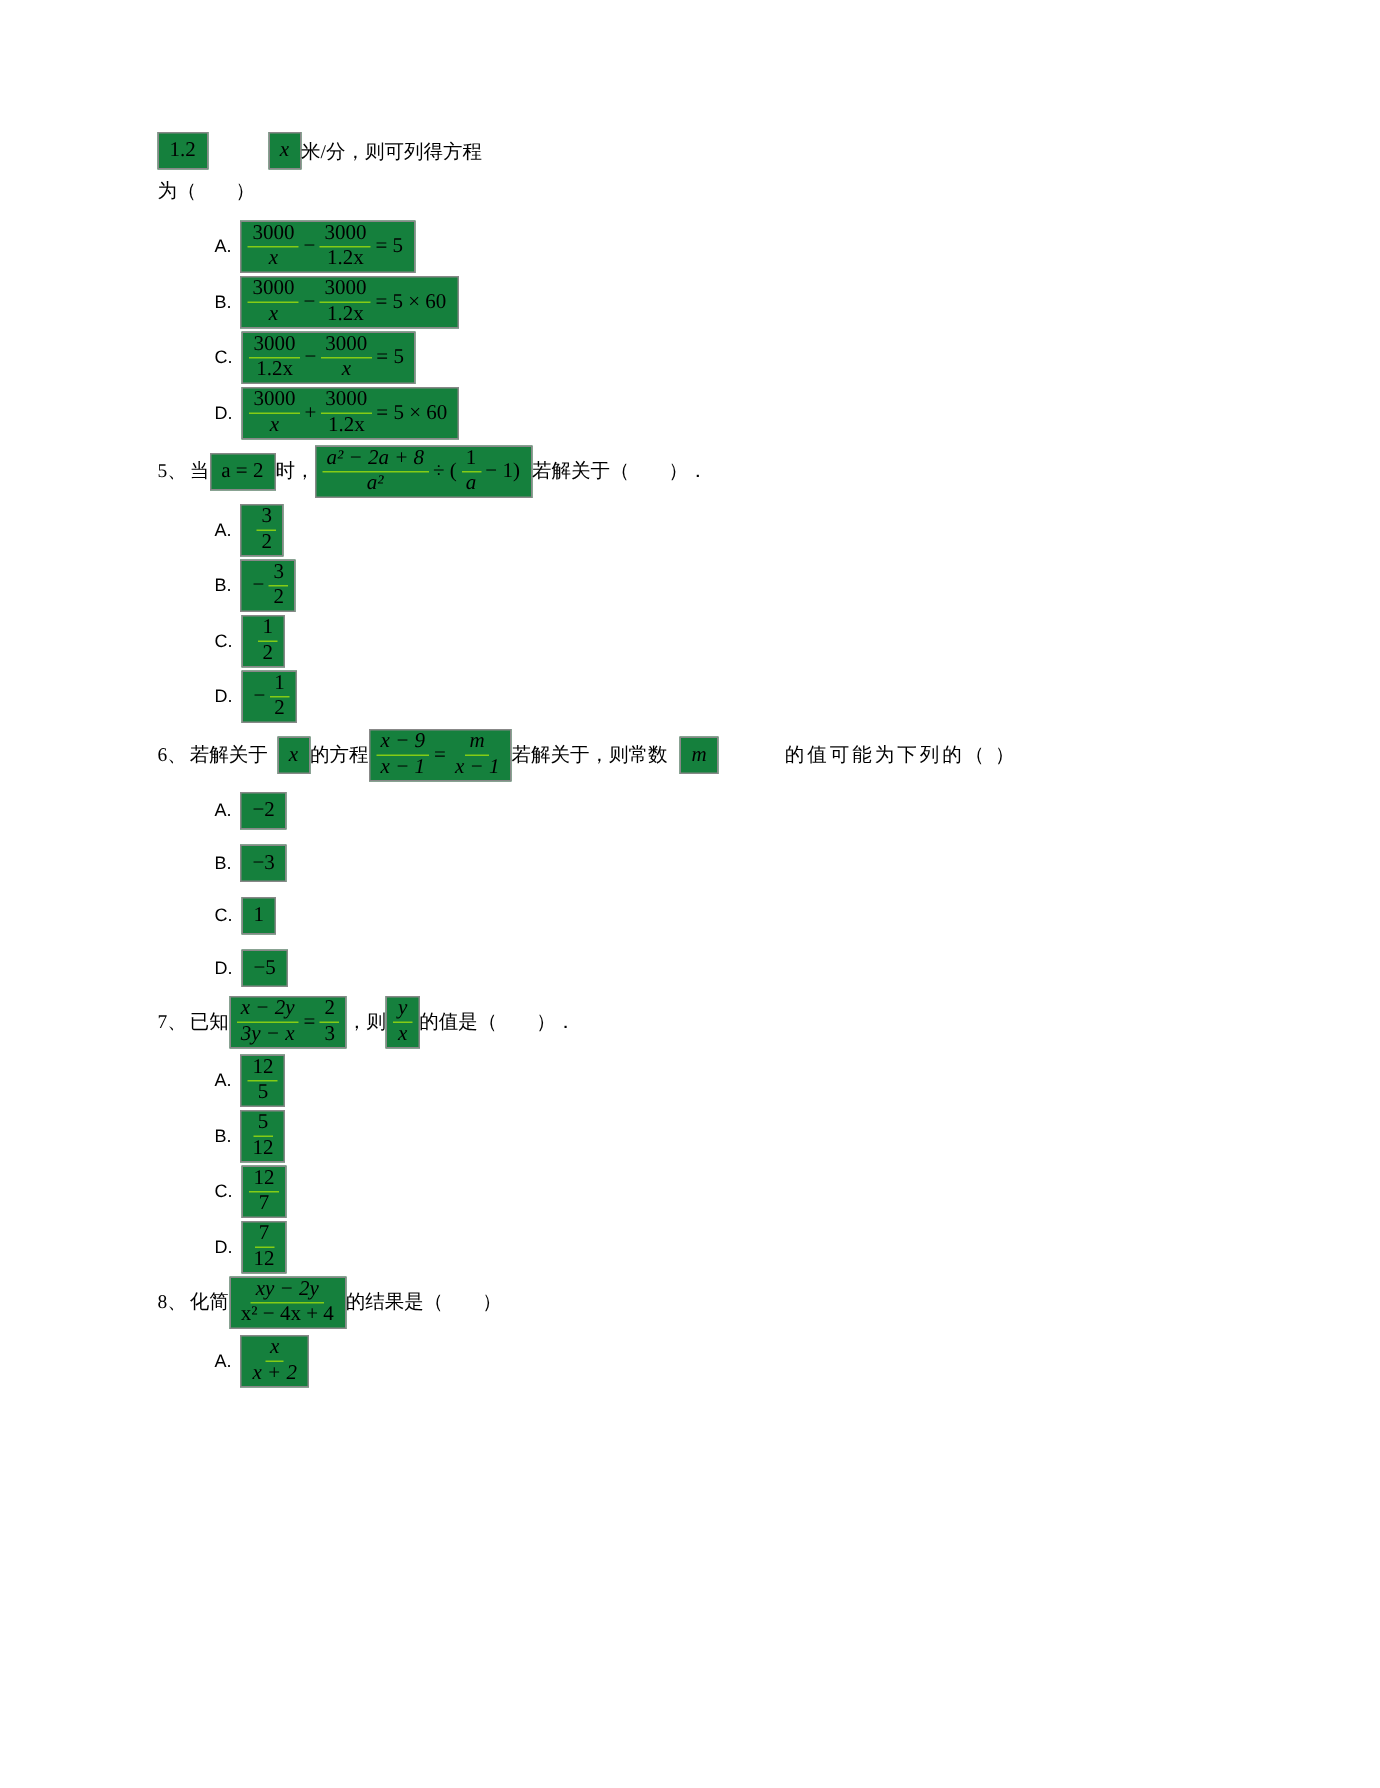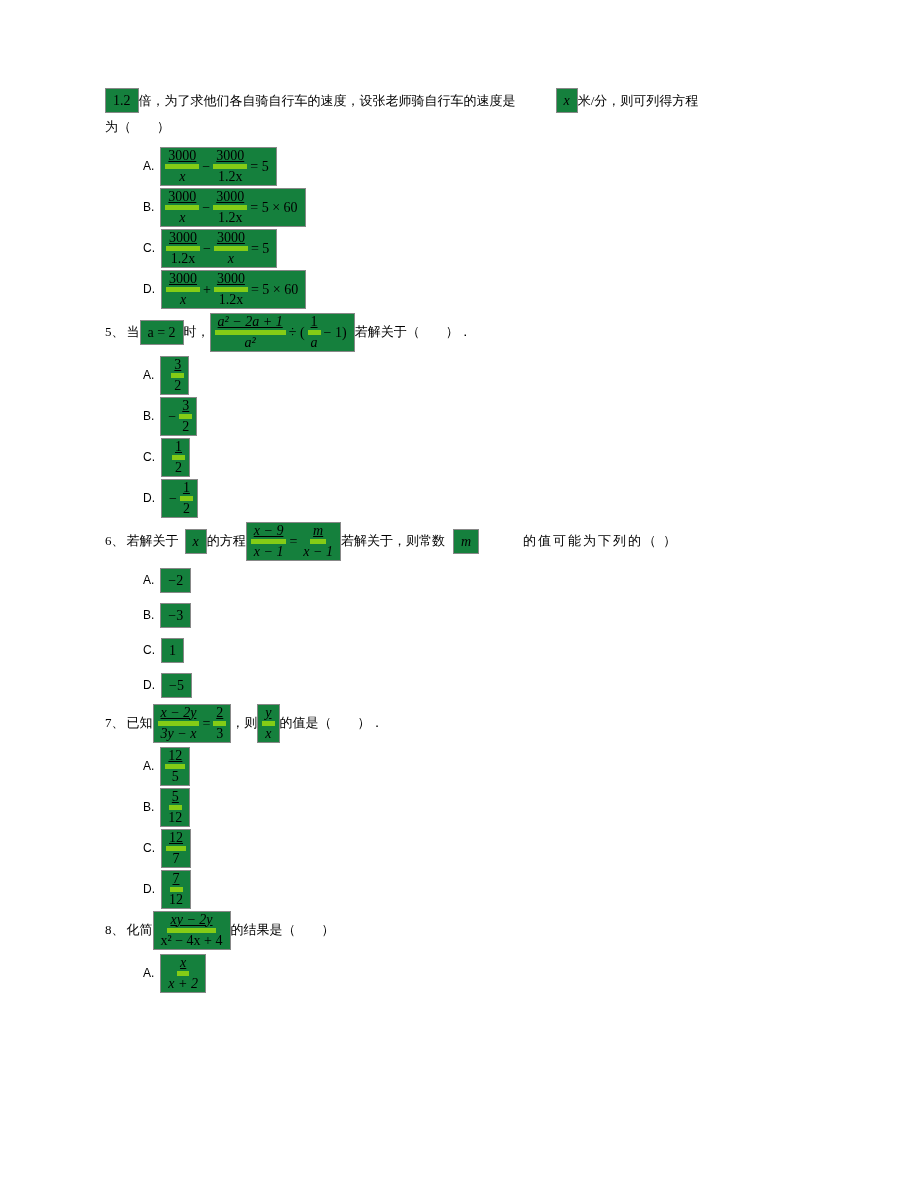--- a/index.html
+++ b/index.html
@@ -11,37 +11,36 @@
     font-size: 13px;
     color: #000;
     padding: 88px 100px 20px 105px;
     line-height: 1.5;
   }
   .line { display: flex; align-items: center; flex-wrap: wrap; margin-bottom: 4px; }
   .opt-row { display: flex; align-items: center; margin-bottom: 2px; padding-left: 38px; }
   .opt-label { margin-right: 6px; font-family: Arial, sans-serif; font-size: 12px; }
   .math-box { border: 1px solid #888; padding: 1px 4px; display: inline-flex; align-items: center; background: #15803d; }
   .frac { display: inline-flex; flex-direction: column; align-items: center; vertical-align: middle; line-height: 1; font-family: "Times New Roman", serif; font-size: 14px; }
-  .frac .num { border-bottom: 5px solid #84cc16; padding: 0 3px 1px 3px; text-decoration: underline; }
+  .frac .num { border-bottom: 1px solid #84cc16; padding: 0 3px 1px 3px; }
   .frac .den { padding: 1px 3px 0 3px; }
   .mtxt { font-family: "Times New Roman", serif; font-size: 14px; padding: 0 3px; }
   .qnum { margin-right: 2px; }
   .cn { font-family: "SimSun", serif; }
   .gap { display: inline-block; width: 40px; }
   .paren { letter-spacing: 2px; padding-left: 44px; }
   .vgap-s { height: 3px; }
 </style>
 </head>
 <body>
 
 <div class="line">
   <span class="math-box">
       <span class="mtxt">1.2</span>
     </span>
-  <span class="cn">倍，为了求他们各自骑自行车的速度，设张老师骑自行车的速度是</span>
   <span class="gap"></span>
   <span class="math-box">
       <span class="mtxt" style="font-style:italic">x</span>
     </span>
   <span class="cn">米/分，则可列得方程</span>
 </div>
 <div class="line" style="margin-bottom:10px">
   <span class="cn">为（　　）</span>
 </div>
 
@@ -108,21 +107,21 @@
 
 <div class="line" style="margin-top:4px">
   <span class="cn qnum">5、</span>
   <span class="cn">当</span>
   <span class="math-box">
       <span class="mtxt" style="">a = 2</span>
     </span>
   <span class="cn">时，</span>
   <span class="math-box">
     <span class="frac">
-        <span class="num" style="font-style:italic">a² − 2a + 1</span>
+        <span class="num" style="font-style:italic">a² − 2a + 8</span>
         <span class="den" style="font-style:italic">a²</span>
       </span>
     <span class="mtxt">÷ (</span>
     <span class="frac">
         <span class="num">1</span>
         <span class="den" style="font-style:italic">a</span>
       </span>
     <span class="mtxt">− 1)</span>
   </span>
   <span class="cn">若解关于（　　）．</span>

